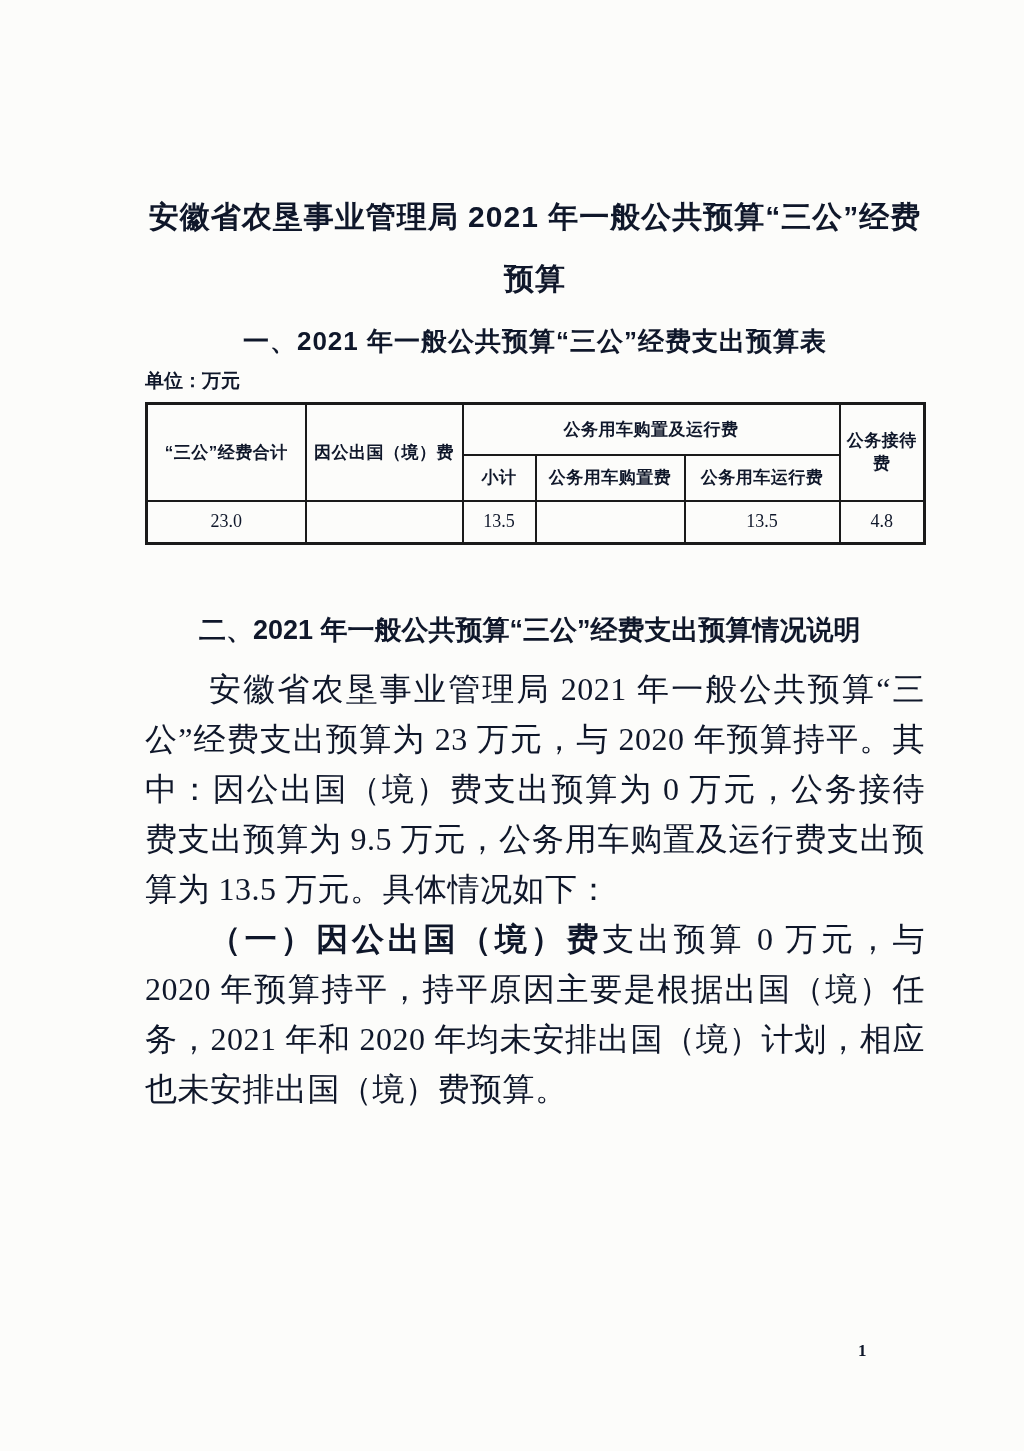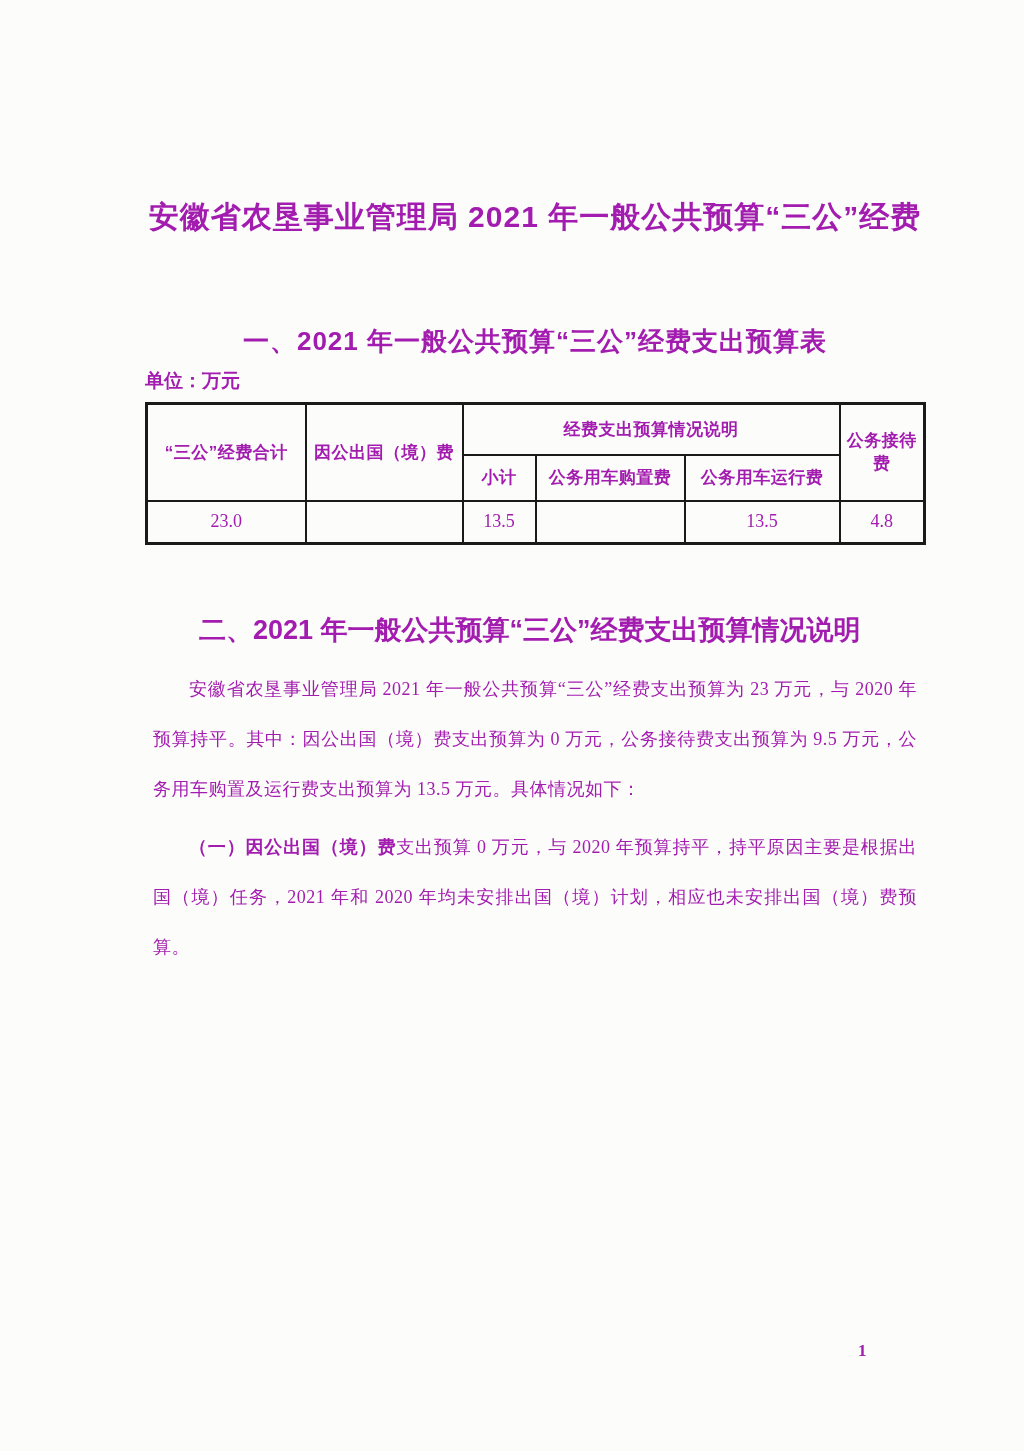--- a/index.html
+++ b/index.html
@@ -6,21 +6,21 @@
     margin: 0;
     padding: 0;
     background: #e8e8e6;
   }
   .page {
     position: relative;
     width: 1024px;
     height: 1451px;
     margin: 0 auto;
     background: #fcfcfa;
-    color: #a21caf;
+    color: #0f172a;
     overflow: hidden;
     font-family: "Liberation Serif", "DejaVu Serif", serif;
   }
   .content {
     position: absolute;
     left: 145px;
     top: 0;
     width: 780px;
   }
 
@@ -104,26 +104,26 @@
   .sec2-heading {
     font-family: "Liberation Sans", "DejaVu Sans", sans-serif;
     font-weight: bold;
     font-size: 27px;
     line-height: 52px;
     text-indent: 2em;
     margin: 0 0 8px 0;
     text-align: justify;
   }
   .body-para {
-    font-size: 18px;
+    font-size: 32px;
     line-height: 50px;
     text-indent: 2em;
     text-align: justify;
     text-justify: inter-ideograph;
-    margin: 8px;
+    margin: 0;
     letter-spacing: 0.5px;
   }
   .body-para .lead {
     font-family: "Liberation Sans", "DejaVu Sans", sans-serif;
     font-weight: bold;
   }
 
   
   .page-number {
     position: absolute;
@@ -135,40 +135,41 @@
   }
 </style>
 </head>
 <body>
 
 <div class="page">
   <div class="content">
 
     <div class="doc-title">
       <div>安徽省农垦事业管理局 2021 年一般公共预算“三公”经费</div>
+      <div>预算</div>
     </div>
 
     <div class="sec1-heading">一、2021 年一般公共预算“三公”经费支出预算表</div>
 
     <div class="unit-note">单位：万元</div>
 
     <table class="budget-table">
       <colgroup>
         <col style="width:159px">
         <col style="width:157px">
         <col style="width:73px">
         <col style="width:149px">
         <col style="width:155px">
         <col style="width:85px">
       </colgroup>
       <tbody>
         <tr class="row-group">
           <td class="th" rowspan="2">“三公”经费合计</td>
           <td class="th" rowspan="2">因公出国（境）费</td>
-          <td class="th" colspan="3">经费支出预算情况说明</td>
+          <td class="th" colspan="3">公务用车购置及运行费</td>
           <td class="th" rowspan="2">公务接待费</td>
         </tr>
         <tr class="row-sub">
           <td class="th">小计</td>
           <td class="th">公务用车购置费</td>
           <td class="th">公务用车运行费</td>
         </tr>
         <tr class="row-data">
           <td class="val">23.0</td>
           <td class="val"></td>

